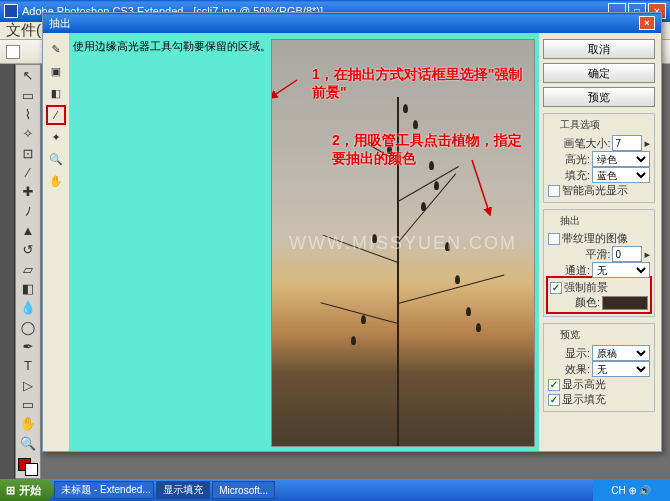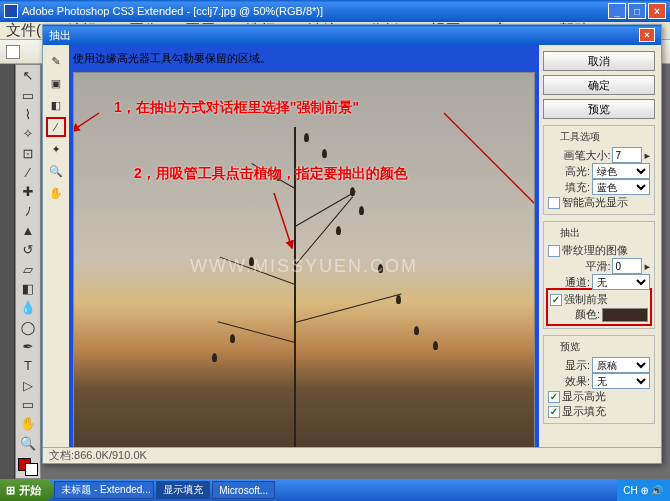--- a/index.html
+++ b/index.html
@@ -13,28 +13,28 @@
 .menubar span{font-size:15px}
 .optbar{height:24px;background:linear-gradient(#f5f4ee,#e5e2d4);border-bottom:1px solid #aca899;display:flex;align-items:center;padding:0 6px;gap:6px}
 .optbar .sw{width:14px;height:14px;border:1px solid #888;background:#fff}
 .workspace{position:absolute;top:64px;left:0;right:0;bottom:22px;background:#6e6e6e;display:flex}
 .palettecol{width:15px;background:#535353;border-right:1px solid #333}
 .toolbox{width:26px;background:#d6d3ce;border:1px solid #888;display:flex;flex-direction:column;align-items:center;padding:2px 0;gap:2px}
 .tool{width:20px;height:19px;border:1px solid transparent;display:flex;align-items:center;justify-content:center;color:#333;font-size:13px}
 .swatches{margin-top:4px;width:20px;height:20px;position:relative}
 .swatches .fg{width:13px;height:13px;background:#c00;border:1px solid #000;position:absolute;top:0;left:0}
 .swatches .bg{width:13px;height:13px;background:#fff;border:1px solid #000;position:absolute;bottom:0;right:0}
-.dialog{position:absolute;top:24px;left:42px;width:620px;height:440px;background:#1d4ed8;border:1px solid #7b9ebd;box-shadow:2px 2px 6px rgba(0,0,0,.4)}
+.dialog{position:absolute;top:12px;left:42px;width:620px;height:440px;background:#5eead4;border:1px solid #7b9ebd;box-shadow:2px 2px 6px rgba(0,0,0,.4)}
 .dlgtitle{height:20px;background:linear-gradient(#0a59c8,#3b8af0 10%,#0a59c8);color:#fff;display:flex;align-items:center;padding:0 6px;font-size:12px}
 .dlgtitle .x{margin-left:auto;width:16px;height:14px;background:#e05030;border:1px solid #fff;color:#fff;display:flex;align-items:center;justify-content:center;font-size:9px;font-weight:bold}
 .dlgbody{position:absolute;top:20px;left:0;right:0;bottom:0;display:flex}
 .dlgtools{width:26px;background:#ece9d8;display:flex;flex-direction:column;align-items:center;padding:6px 0 0;gap:2px}
 .dlgtool{width:20px;height:20px;border:1px solid transparent;display:flex;align-items:center;justify-content:center;color:#333}
 .dlgtool.hl{border:2px solid #c00}
-.dlgmain{flex:1;padding:6px 4px 4px 4px;display:flex;flex-direction:column}
+.dlgmain{flex:1;padding:6px 4px 4px 4px;display:flex;}
 .instr{font-size:11px;color:#000;margin-bottom:6px}
 .canvas{flex:1;background:#fff;border:1px solid #888;position:relative;overflow:hidden}
 .photo{position:absolute;inset:0;background:linear-gradient(to bottom,#aaa7a2 0%,#b8b3aa 25%,#c9c0b0 48%,#d8b87e 60%,#b8834e 72%,#6a5135 82%,#4a3d2e 100%)}
 .grass{position:absolute;left:48%;bottom:0;width:2px;height:86%;background:#2a231a;transform:translateX(-50%)}
 .branch{position:absolute;background:#2a231a;height:1px;transform-origin:left center}
 .seed{position:absolute;width:5px;height:9px;background:#2a231a;border-radius:50% 50% 50% 50%/60% 60% 40% 40%}
 .ann1{position:absolute;top:26px;left:40px;color:#e00;font-size:14px;font-weight:bold;text-shadow:0 0 2px #fff}
 .ann2{position:absolute;top:92px;left:60px;color:#e00;font-size:14px;font-weight:bold;text-shadow:0 0 2px #fff}
 .arrow{position:absolute;pointer-events:none}
 .dlgright{width:122px;background:#ece9d8;padding:6px 6px 6px 4px;display:flex;flex-direction:column;gap:4px}
@@ -45,21 +45,21 @@
 .row label{flex:1;text-align:right}
 .num{width:30px;height:16px;border:1px solid #7b9ebd;background:#fff;font-size:10px;padding:0 2px}
 .sel{width:58px;height:16px;border:1px solid #7b9ebd;background:#fff;font-size:10px}
 .cb{width:12px;height:12px;border:1px solid #7b9ebd;background:#fff;display:inline-flex;align-items:center;justify-content:center;color:#1a7a1a;font-size:10px;font-weight:bold}
 .colorbox{width:46px;height:14px;border:1px solid #888;background:#3a2a20}
 .hlred{border:2px solid #c00;padding:2px;margin:-2px}
 .taskbar{position:absolute;bottom:0;left:0;right:0;height:22px;background:linear-gradient(#3b8af0,#1a5bc8);display:flex;align-items:center}
 .start{height:22px;padding:0 12px 0 6px;background:linear-gradient(#5c9a3a,#3a7a1a);color:#fff;font-weight:bold;display:flex;align-items:center;gap:4px;border-radius:0 8px 8px 0}
 .tbitem{height:18px;margin:0 1px;padding:0 6px;background:#2a6ad0;border:1px solid #1a4a9a;color:#fff;display:flex;align-items:center;font-size:10px;max-width:100px;overflow:hidden;white-space:nowrap}
 .tbitem.act{background:#1a4a9a}
-.tray{margin-left:auto;height:22px;background:#1a8aea;padding:0 6px;display:flex;align-items:center;color:#fff;gap:4px;font-size:10px}
+.tray{margin-left:auto;height:22px;background:#1a8aea;padding:0 18px;display:flex;align-items:center;color:#fff;gap:4px;font-size:10px}
 .watermark{position:absolute;top:50%;left:50%;transform:translate(-50%,-50%);color:rgba(255,255,255,.45);font-size:18px;letter-spacing:2px;pointer-events:none}
 .statusline{position:absolute;bottom:0;left:0;right:0;height:16px;background:#ece9d8;border-top:1px solid #aca899;display:flex;align-items:center;padding:0 6px;font-size:10px;color:#555}
 </style>
 </head>
 <body>
 
 <div class="titlebar">
   <div class="ico"></div>
   <span>Adobe Photoshop CS3 Extended - [cclj7.jpg @ 50%(RGB/8*)]</span>
   <div class="winbtns">
@@ -163,23 +163,20 @@
               <marker id="ah" markerWidth="6" markerHeight="6" refX="5" refY="3" orient="auto">
                 <path d="M0,0 L6,3 L0,6 Z" fill="#c00"></path>
               </marker>
             </defs>
           <line x1="370" y1="40" x2="560" y2="230" stroke="#c00" stroke-width="1.5" marker-end="url(#ah)"></line>
           <line x1="200" y1="120" x2="218" y2="175" stroke="#c00" stroke-width="1.5" marker-end="url(#ah)"></line>
           <line x1="25" y1="40" x2="-2" y2="58" stroke="#c00" stroke-width="1.5" marker-end="url(#ah)"></line>
         </svg>
         <div class="watermark">WWW.MISSYUEN.COM</div>
       </div>
-      <div class="statusline">
-          <span>文档:866.0K/910.0K</span>
-        </div>
     </div>
     <div class="dlgright">
       <div class="btn">取消</div>
       <div class="btn">确定</div>
       <div class="btn">预览</div>
 
       <div class="grp">
         <div class="grptitle">工具选项</div>
         <div class="row">
             <label>画笔大小:</label>

